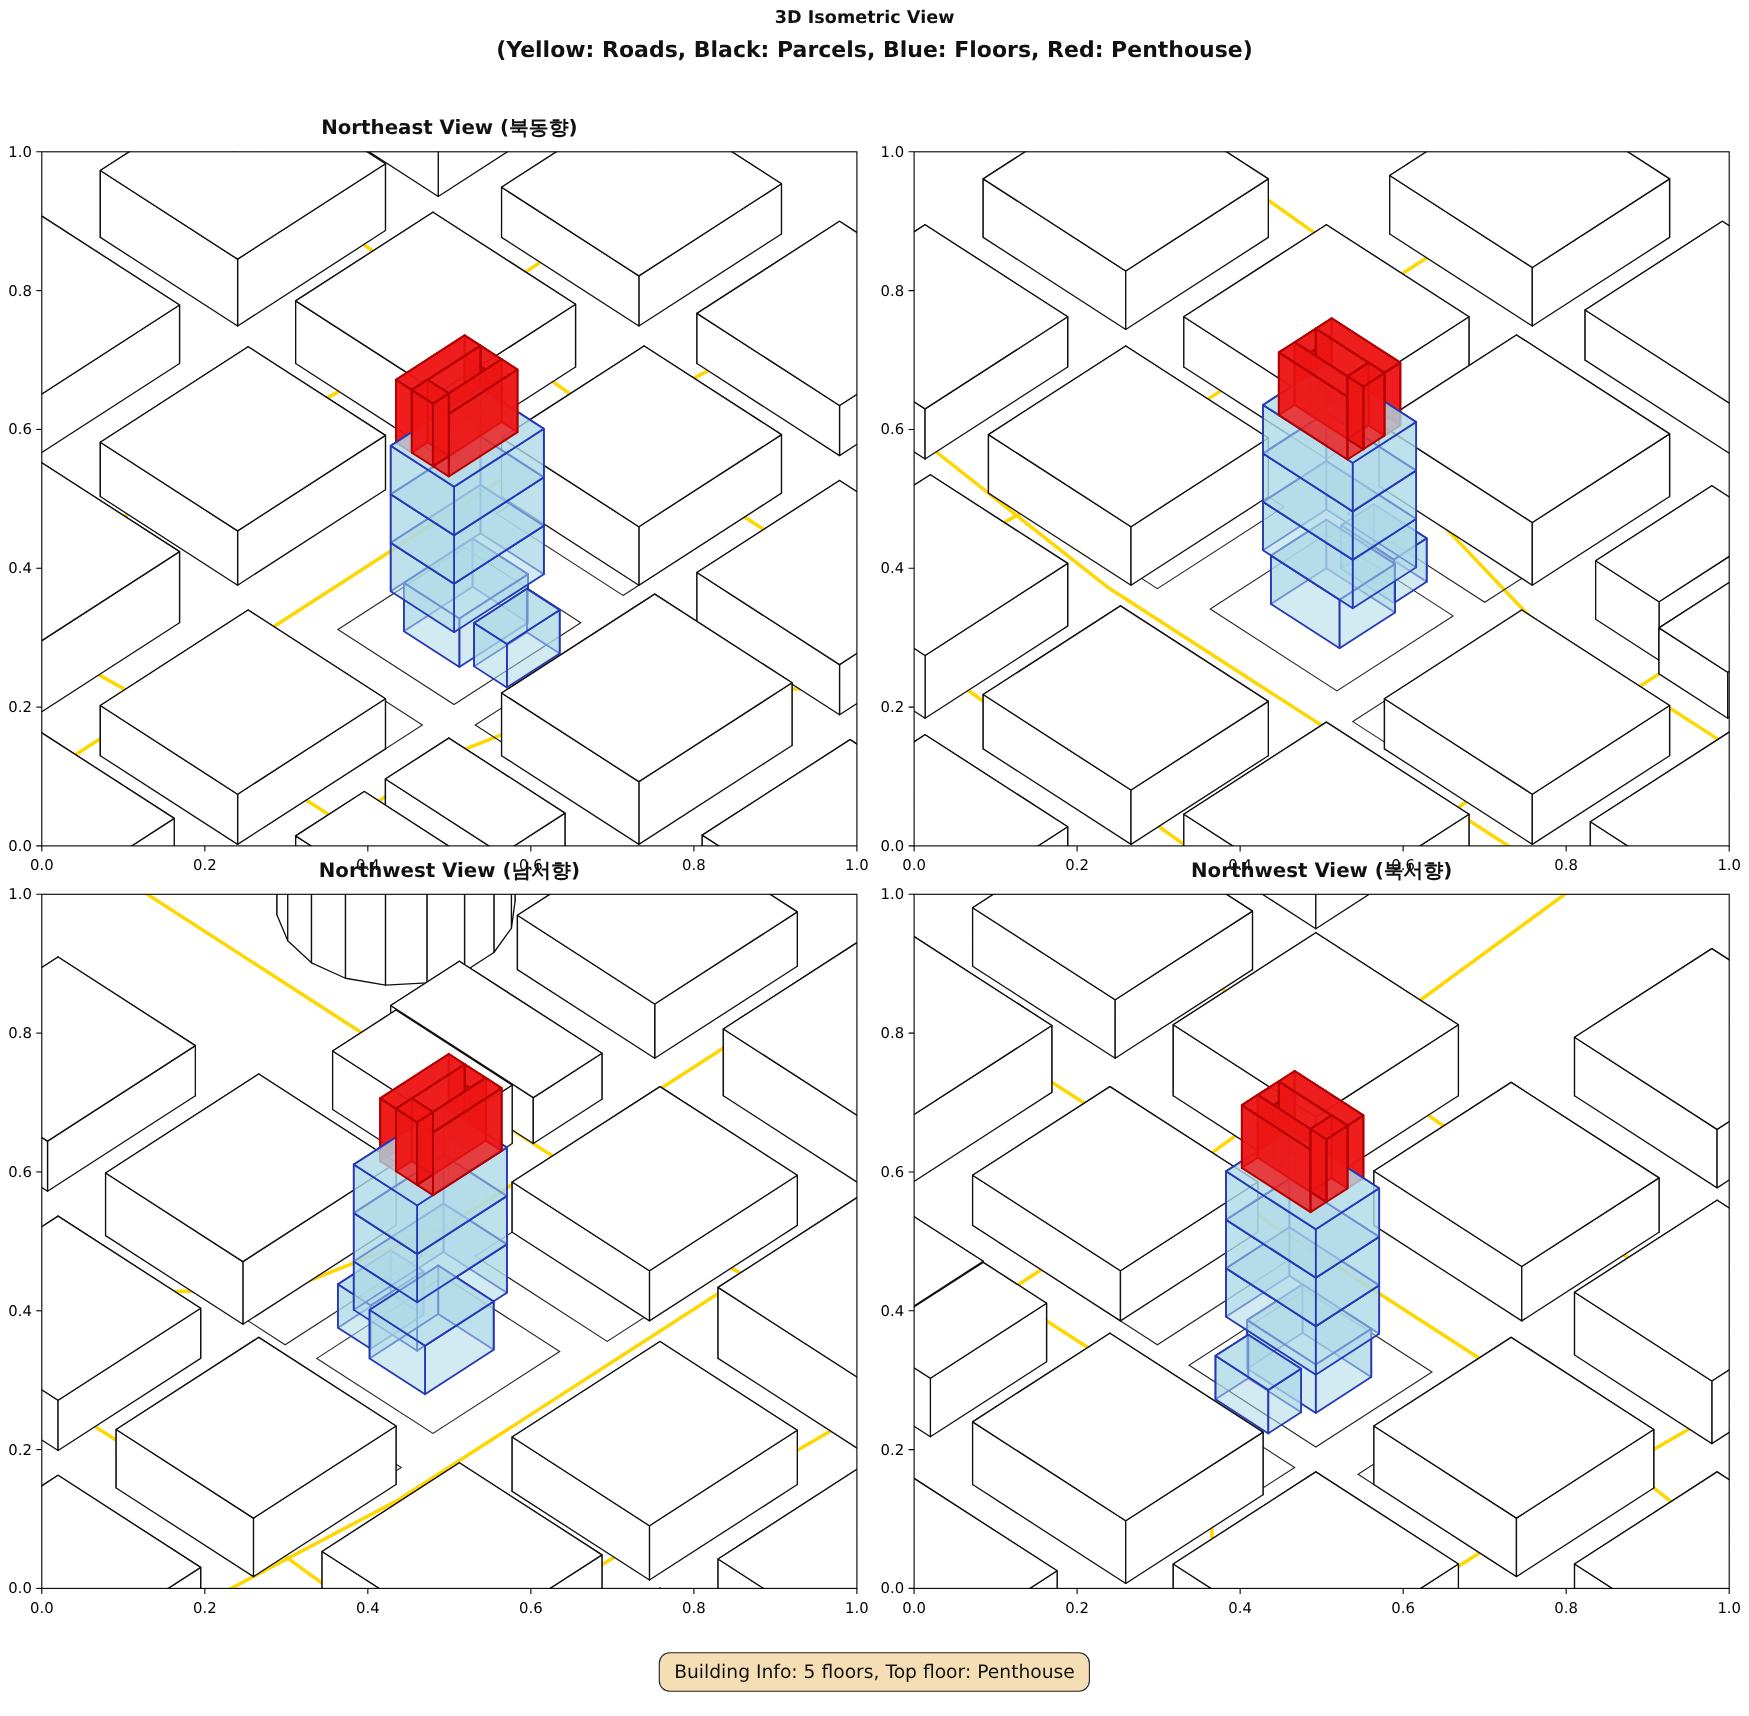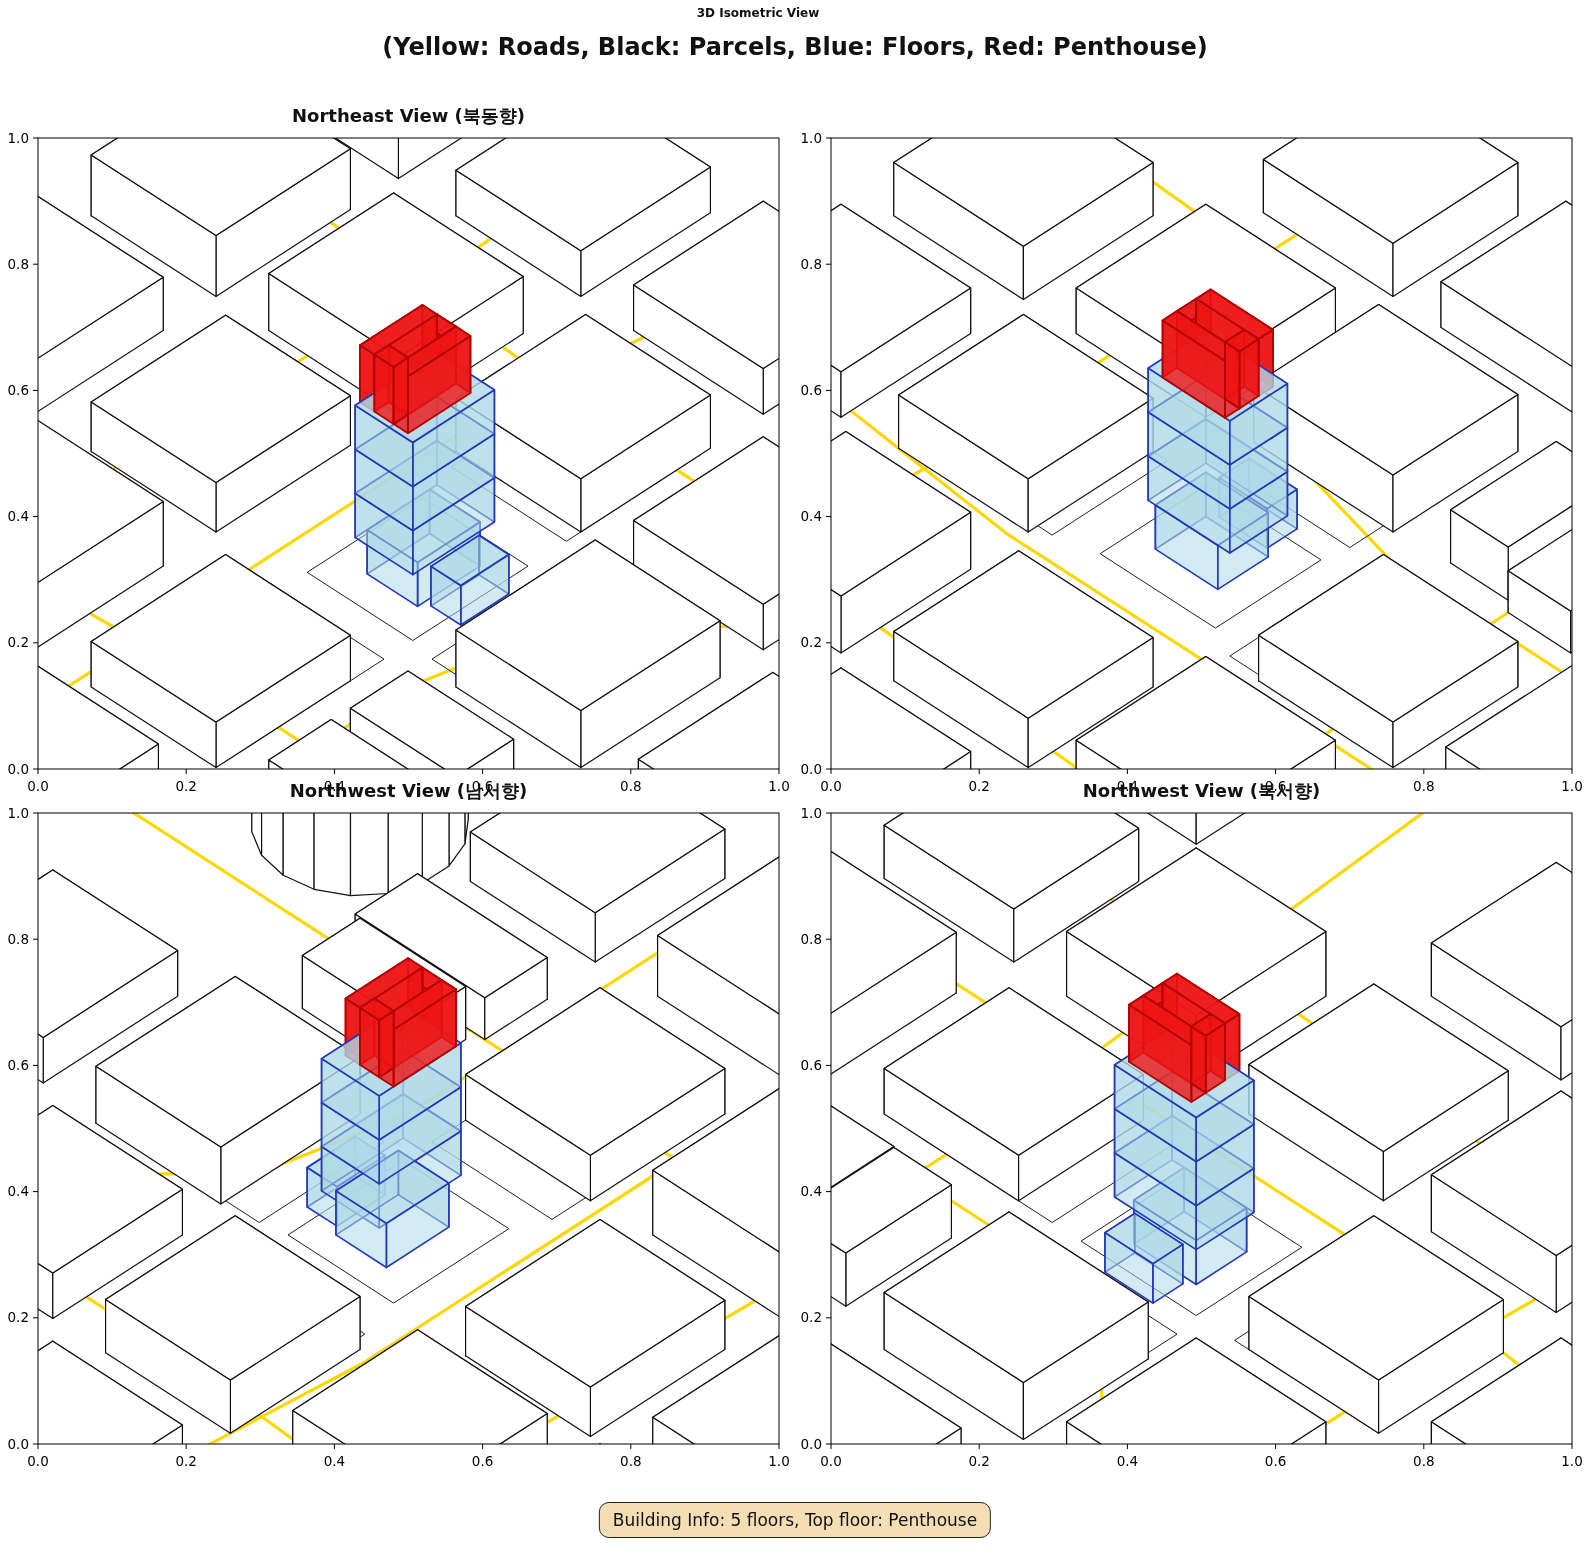--- a/index.html
+++ b/index.html
@@ -1,19 +1,19 @@
 <!DOCTYPE html>
 <html><head>
 <meta charset="utf-8">
 <style>
   html,body{margin:0;padding:0;background:#ffffff;}
   body{width:1590px;height:1560px;position:relative;font-family:"DejaVu Sans","Liberation Sans",sans-serif;color:#111;}
   .fig{position:absolute;left:0;top:0;width:1590px;height:1560px;}
-  .main-title{position:absolute;left:0;top:6px;width:1516px;text-align:center;font-size:12px;font-weight:bold;}
-  .sub-title{position:absolute;left:0;top:33px;width:1590px;text-align:center;font-size:24px;font-weight:bold;}
+  .main-title{position:absolute;left:0;top:6px;width:1516px;text-align:center;font-size:16px;font-weight:bold;padding-left:28px;}
+  .sub-title{position:absolute;left:0;top:33px;width:1590px;text-align:center;font-size:20px;font-weight:bold;}
   .sp{position:absolute;width:831px;height:716px;}
   .sp-title{position:absolute;left:45px;top:6px;width:741px;text-align:center;font-size:18px;font-weight:bold;white-space:nowrap;}
   .sp svg{position:absolute;left:0;top:28px;}
   .badge{position:absolute;left:50%;top:1502px;transform:translateX(-50%);
          font-size:17px;padding:7px 13px;border:1.4px solid #222;border-radius:10px;white-space:nowrap;}
 </style>
 </head>
 <body>
 
 <div class="fig">

